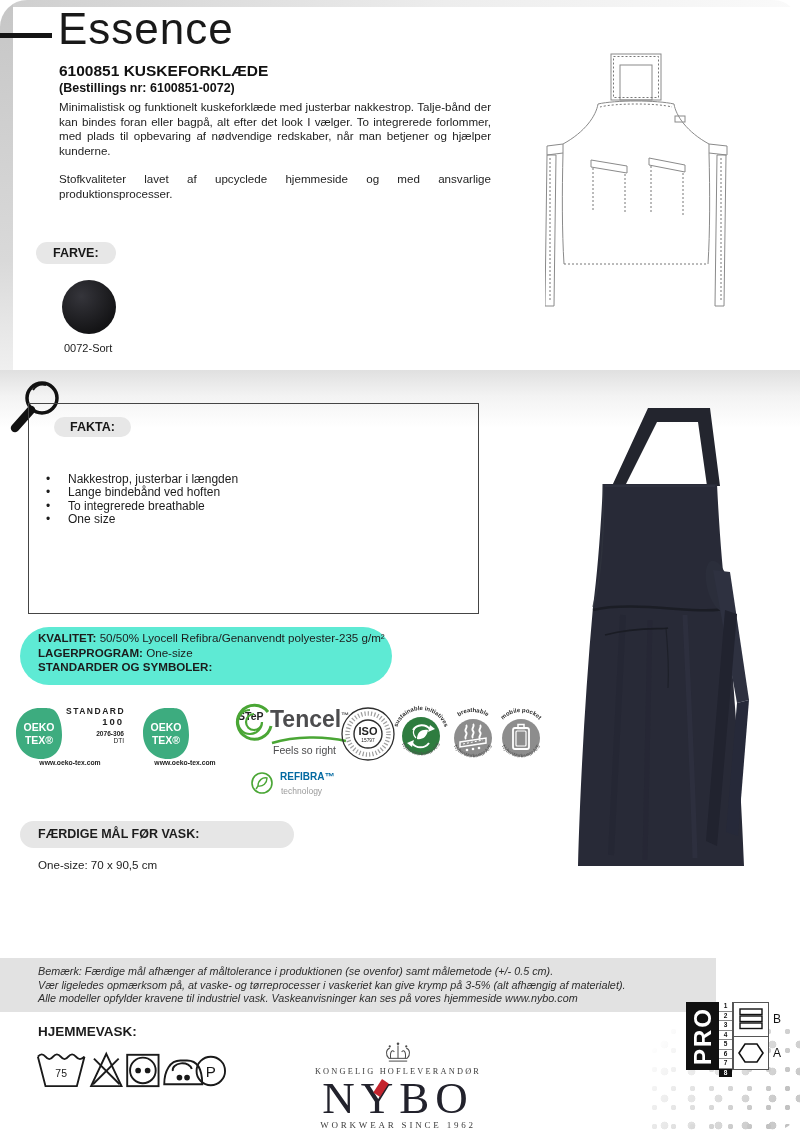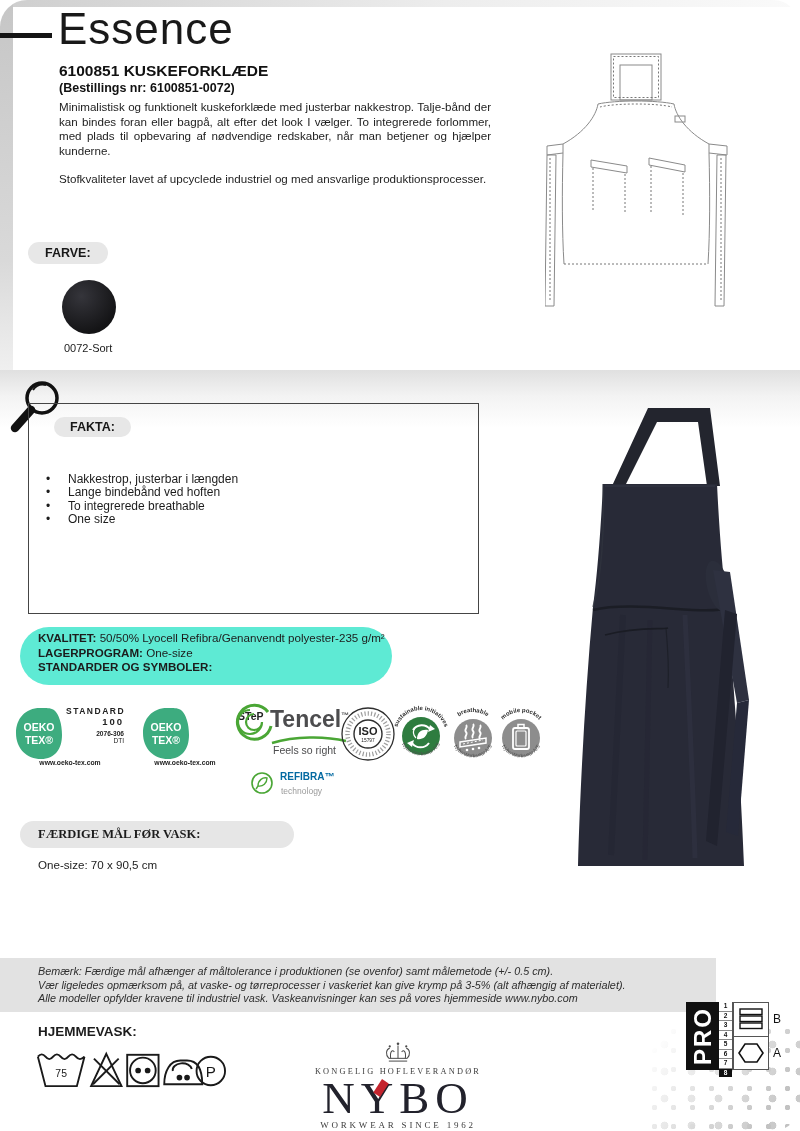--- a/index.html
+++ b/index.html
@@ -15,41 +15,41 @@
   .brand-dash{left:0;top:33px;width:52px;height:5px;background:#141414;}
 
   .brand{left:58px;top:4px;font-size:44px;font-weight:400;letter-spacing:1px;color:#191919;}
   .prod-title{left:59px;top:62px;font-size:15.5px;font-weight:bold;color:#111;}
   .order-no{left:59px;top:81px;font-size:12.5px;font-weight:bold;color:#111;}
   .para{left:59px;width:432px;font-size:11.6px;line-height:14.6px;text-align:justify;color:#1d1d1d;}
   .p1{top:100px;} .p2{top:172px;}
 
   .pill{background:#e7e7e7;border-radius:14px;font-weight:bold;font-size:12.5px;color:#171717;
         display:inline-block;padding:4px 17px;}
-  .farve-pill{left:28px;top:242px;text-align:center;}
+  .farve-pill{left:36px;top:242px;text-align:center;}
   .swatch{left:62px;top:280px;width:54px;height:54px;border-radius:50%;
     background:radial-gradient(circle at 36% 30%,#35353b,#141416 72%);}
   .swatch-label{left:64px;top:342px;font-size:11px;}
 
   .fade-band{left:0;top:370px;width:800px;height:58px;
     background:linear-gradient(180deg,#e0e0e0 0%,#f3f3f3 45%,#ffffff 100%);}
 
   .fakta-box{left:28px;top:403px;width:449px;height:209px;border:1px solid #454545;}
   .fakta-pill{left:54px;top:417px;padding:3px 16px;}
   .fakta-list{left:46px;top:473px;width:390px;font-size:12px;line-height:13.4px;}
   .fakta-item{display:flex;}
   .fakta-item .bullet{width:22px;flex:none;}
   .fakta-item .bullet::before{content:"•";}
 
   .kvalitet-pill{left:20px;top:627px;width:372px;height:58px;background:#5eead4;border-radius:29px;
     padding:4px 0 0 18px;box-sizing:border-box;font-size:11.6px;line-height:14.6px;}
   .kvalitet-pill b{font-weight:bold;}
 
   .maal-pill{left:20px;top:821px;width:274px;height:27px;background:#e6e6e6;border-radius:14px;
-    font-weight:bold;font-size:12.5px;line-height:27px;padding-left:18px;box-sizing:border-box;font-family:Liberation Serif, serif;}
+    font-weight:bold;font-size:12.5px;line-height:27px;padding-left:18px;box-sizing:border-box;}
   .maal-value{left:38px;top:858px;font-size:11.6px;}
 
   .note-band{left:0;top:958px;width:716px;height:54px;background:#e2e2e2;
     padding:7px 0 12px 38px;box-sizing:border-box;font-style:italic;font-size:10.8px;
     line-height:13.6px;color:#2e2e2e;}
 
   .hjem-label{left:38px;top:1024px;font-size:13.5px;font-weight:bold;}
 
   
   .oeko1{left:14px;top:700px;width:112px;height:66px;}
@@ -115,21 +115,21 @@
 <div class="page">
 
   <div class="abs edge-top"></div>
   <div class="abs edge-left"></div>
   <div class="abs brand-dash"></div>
 
   <div class="abs brand">Essence</div>
   <div class="abs prod-title">6100851 KUSKEFORKLÆDE</div>
   <div class="abs order-no">(Bestillings nr: 6100851-0072)</div>
   <div class="abs para p1">Minimalistisk og funktionelt kuskeforklæde med justerbar nakkestrop. Talje-bånd der kan bindes foran eller bagpå, alt efter det look I vælger. To integrerede forlommer, med plads til opbevaring af nødvendige redskaber, når man betjener og hjælper kunderne.</div>
-  <div class="abs para p2">Stofkvaliteter lavet af upcyclede industriel og med ansvarlige produktionsprocesser.</div>
+  <div class="abs para p2">Stofkvaliteter lavet af upcyclede hjemmeside og med ansvarlige produktionsprocesser.</div>
 
   <svg class="abs" style="left:545px;top:52px;" width="186" height="262" viewBox="0 0 186 262">
     <g stroke="#8a8a8a" fill="none" stroke-width="1">
       <rect x="66" y="2" width="50" height="46"></rect>
       <rect x="75" y="13" width="32" height="35"></rect>
       <rect x="68.5" y="4.5" width="45" height="41" stroke="#777" stroke-dasharray="2,2"></rect>
       <path d="M53,52 C70,48 112,48 129,52"></path>
       <path d="M55,55 C70,51 112,51 127,55" stroke="#777" stroke-dasharray="2,2"></path>
       <path d="M53,52 C51,64 40,80 18,92"></path>
       <path d="M129,52 C131,64 142,80 164,92"></path>

